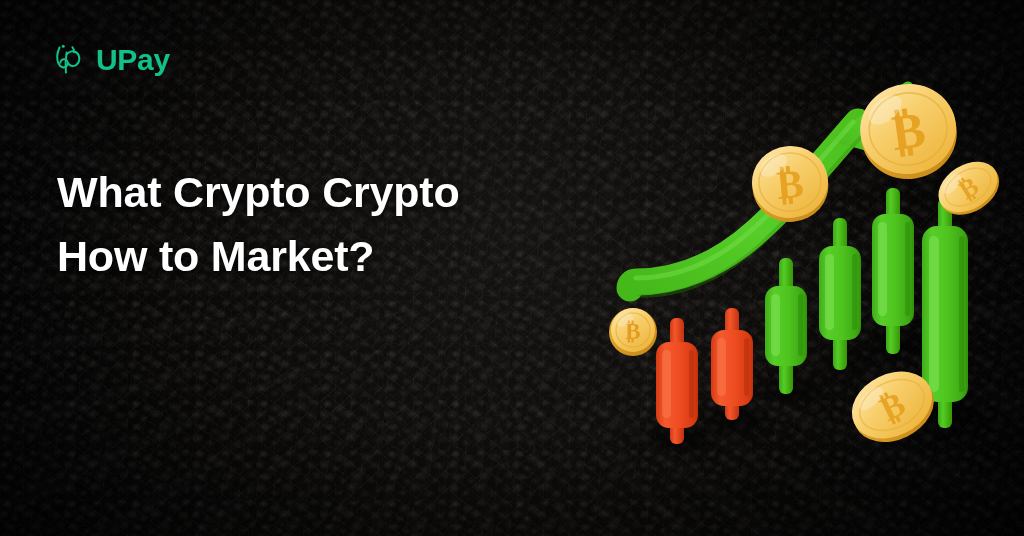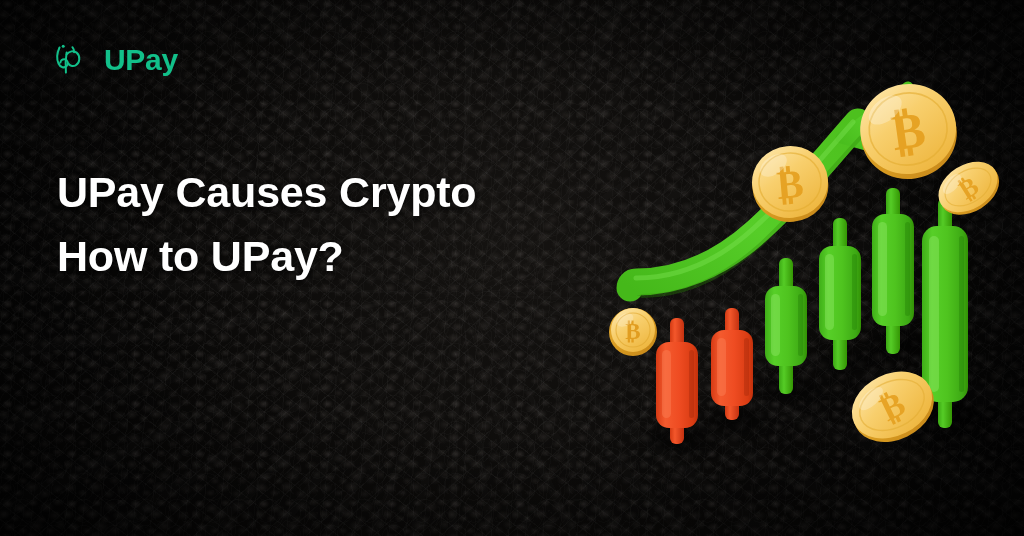--- a/index.html
+++ b/index.html
@@ -73,21 +73,20 @@
   #logo {
     position:absolute; left:54px; top:42px;
     display:flex; align-items:center; gap:9px;
     z-index:20;
   }
   #logo .mark { width:33px; height:36px; display:block; }
   #logo .wordmark {
     font-size:30px; font-weight:bold;
     color:#12c08a; letter-spacing:-.3px; line-height:1;
     font-family:"Liberation Sans", sans-serif;
-    margin-left:8px;
   }
 
   
   #headline {
     position:absolute; left:57px; top:160px;
     width:560px; z-index:20;
   }
   #headline .line {
     display:block;
     font-size:43px;
@@ -121,22 +120,22 @@
           <path d="M12.6 12.4 C15.1 9.1 19.6 8.2 22.6 10.6 C26.6 13.8 26.1 21 21.6 23.4 C18.7 24.9 15.4 23.7 14.2 21.2"></path>
           <path d="M18.4 5.2 C19.6 6.6 20.2 8.4 20.1 10.2"></path>
         </g>
         <circle cx="9.2" cy="4.2" r="1.5" fill="#12c08a"></circle>
       </svg>
     </span>
     <span class="wordmark">UPay</span>
   </div>
 
   <div id="headline">
-    <span class="line">UPay Causes Crypto</span>
-    <span class="line">How to UPay?</span>
+    <span class="line">What Crypto Crypto</span>
+    <span class="line">How to Market?</span>
   </div>
 
   <div id="art">
     <svg viewBox="0 0 430 410" xmlns="http://www.w3.org/2000/svg">
       <defs>
 
         <linearGradient id="gGreen" x1="0" y1="0" x2="1" y2="0">
           <stop offset="0%" stop-color="#3fae18"></stop>
           <stop offset="22%" stop-color="#57cf28"></stop>
           <stop offset="55%" stop-color="#4fc41f"></stop>

